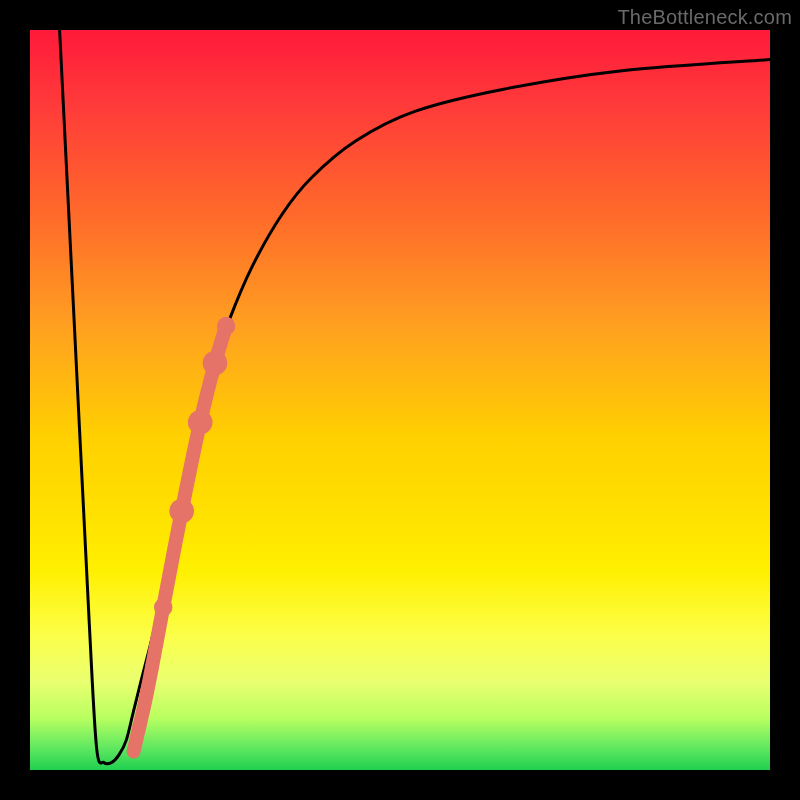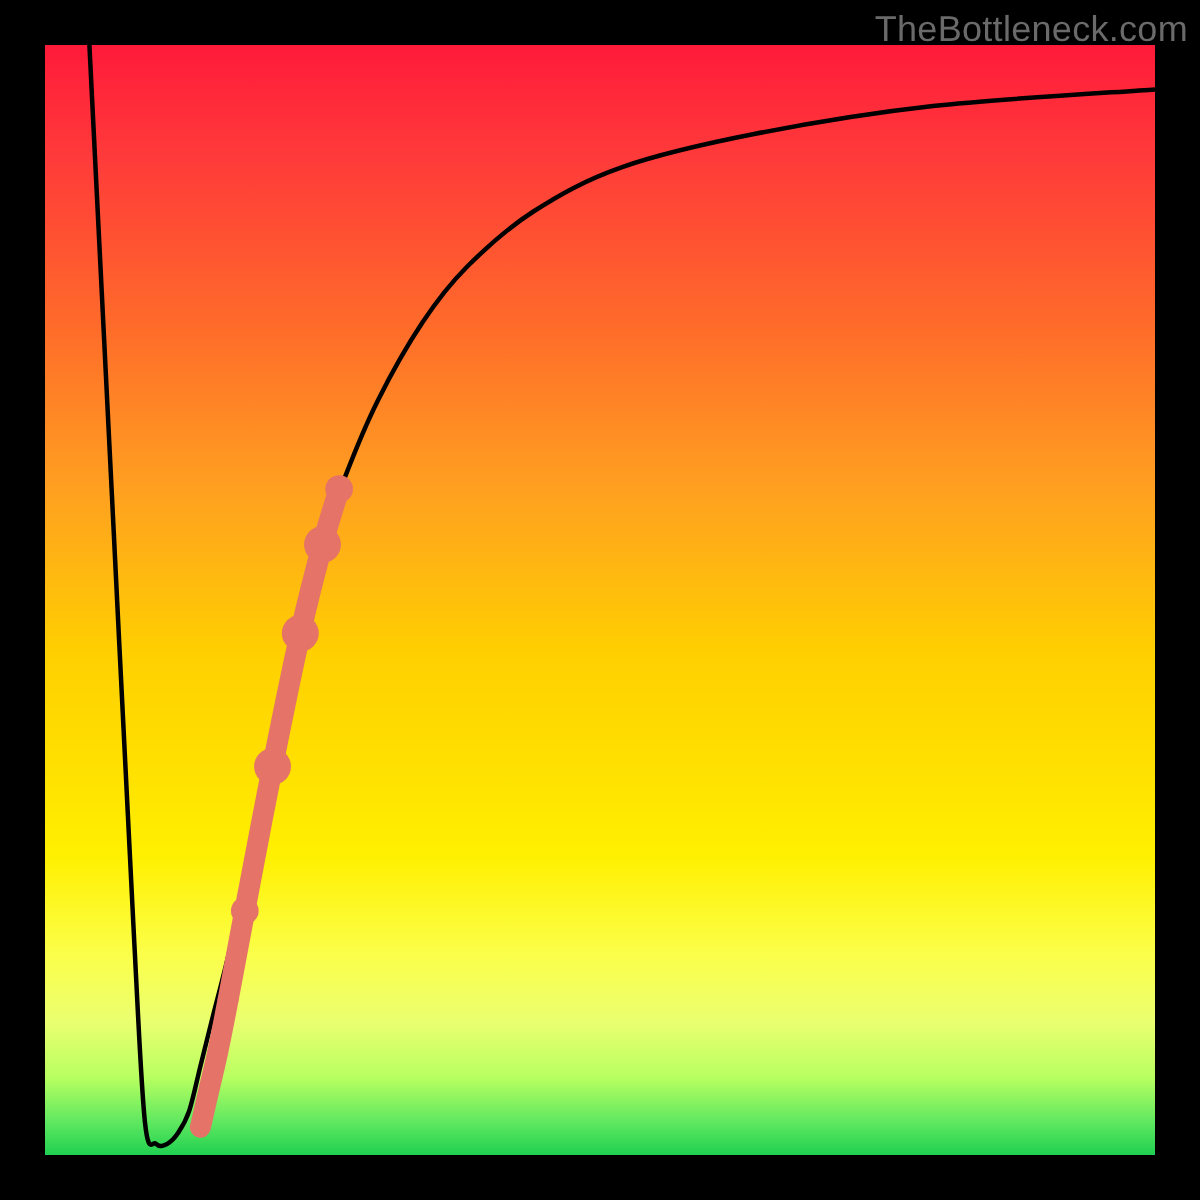--- a/index.html
+++ b/index.html
@@ -36,21 +36,21 @@
       #b8ff60 93%,
       #60e860 97%,
       #20d050 100%
     );
   }
   .watermark {
     position: absolute;
     top: 6px;
     right: 8px;
     color: #6a6a6a;
-    font-size: 24px;
+    font-size: 20px;
     font-weight: 400;
     letter-spacing: 0.2px;
     user-select: none;
   }
   svg.curve {
     position: absolute;
     left: 0;
     top: 0;
     width: 740px;
     height: 740px;

